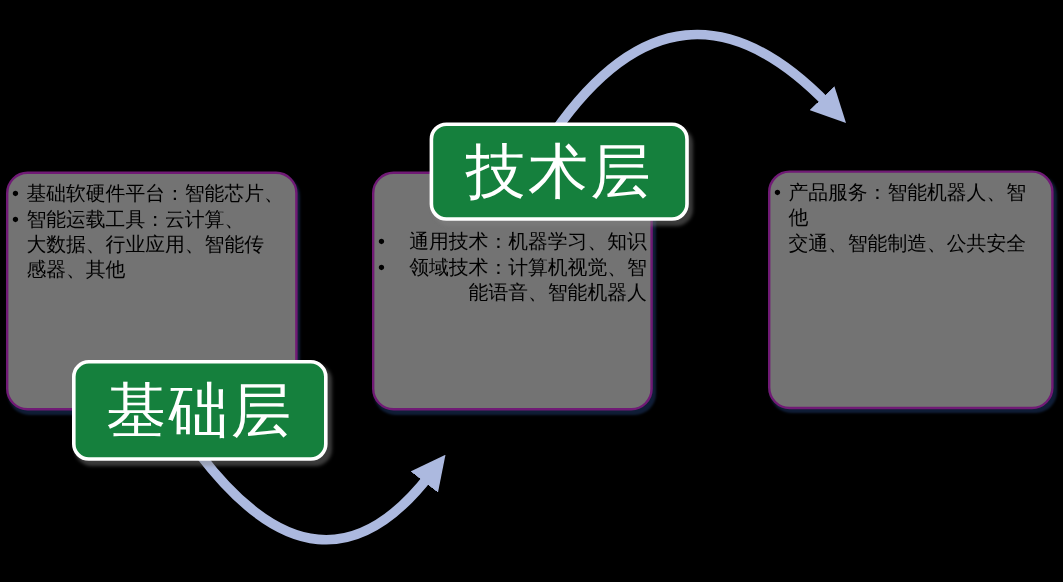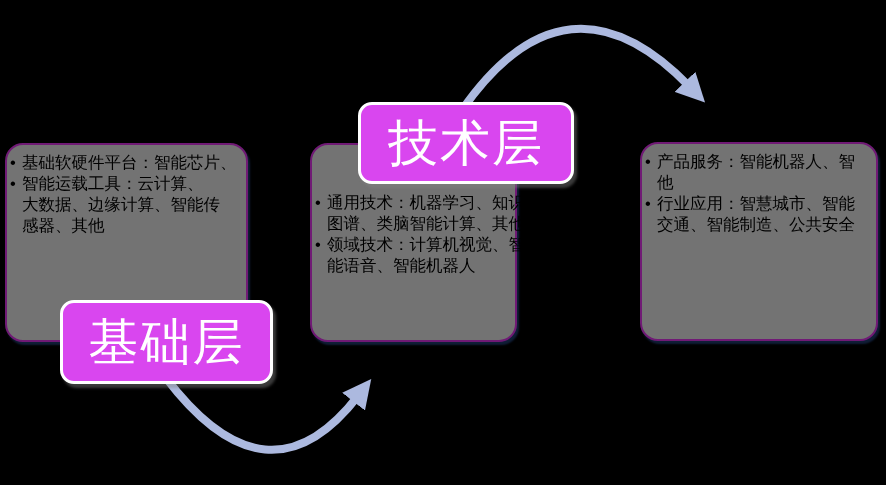--- a/index.html
+++ b/index.html
@@ -19,21 +19,21 @@
   .panel {
     position: absolute;
     z-index: 1;
     background: #737373;
     border: 2px solid #701a75;
     border-radius: 18px;
     box-sizing: border-box;
     box-shadow: 2px 3px 2px rgba(30, 55, 100, 0.55);
   }
   #panel-base { left: 5px;   top: 143px; width: 243px; height: 199px; }
-  #panel-tech { left: 310px; top: 143px; width: 207px; height: 199px; }
+  #panel-tech { left: 310px; top: 143px; width: 234px; height: 199px; text-align: right; }
   #panel-app  { left: 640px; top: 142px; width: 238px; height: 199px; }
   .bullets {
     padding: 7px 3px 0 2px;
     font-size: 16.5px;
     line-height: 21px;
     color: #000000;
   }
   #panel-tech .bullets { padding-top: 47px; }
   .line {
     position: relative;
@@ -41,21 +41,21 @@
     white-space: nowrap;
   }
   .line.first::before {
     content: "\2022";
     position: absolute;
     left: 1px;
   }
   .layer-label {
     position: absolute;
     z-index: 3;
-    background: #d946ef;
+    background: #15803d;
     border: 3px solid #ffffff;
     border-radius: 14px;
     color: #ffffff;
     display: flex;
     align-items: center;
     justify-content: center;
     font-size: 50px;
     letter-spacing: 2px;
     box-sizing: border-box;
     box-shadow: 3px 4px 3px rgba(130, 130, 130, 0.45);
@@ -77,39 +77,37 @@
       </marker>
     </defs>
     <path d="M 166 378 Q 268 512 358 396" fill="none" stroke="#ACB9DF" stroke-width="8" marker-end="url(#ah)"></path>
     <path d="M 462 110 Q 567 -40 690 87" fill="none" stroke="#ACB9DF" stroke-width="8" marker-end="url(#ah)"></path>
   </svg>
 
   <div class="panel" id="panel-base">
     <div class="bullets">
       <div class="line first">基础软硬件平台：智能芯片、</div>
       <div class="line first">智能运载工具：云计算、</div>
-      <div class="line cont">大数据、边缘计算、智能传</div>
+      <div class="line cont">大数据、行业应用、智能传</div>
       <div class="line cont">感器、其他</div>
     </div>
   </div>
 
   <div class="panel" id="panel-tech">
     <div class="bullets">
       <div class="line first">通用技术：机器学习、知识</div>
-      <div class="line cont">图谱、类脑智能计算、其他</div>
       <div class="line first">领域技术：计算机视觉、智</div>
       <div class="line cont">能语音、智能机器人</div>
     </div>
   </div>
 
   <div class="panel" id="panel-app">
     <div class="bullets">
       <div class="line first">产品服务：智能机器人、智</div>
       <div class="line cont">他</div>
-      <div class="line first">行业应用：智慧城市、智能</div>
       <div class="line cont">交通、智能制造、公共安全</div>
     </div>
   </div>
 
   <div class="layer-label" id="label-base">基础层</div>
   <div class="layer-label" id="label-tech">技术层</div>
 
 </div>
 
 </body></html>

